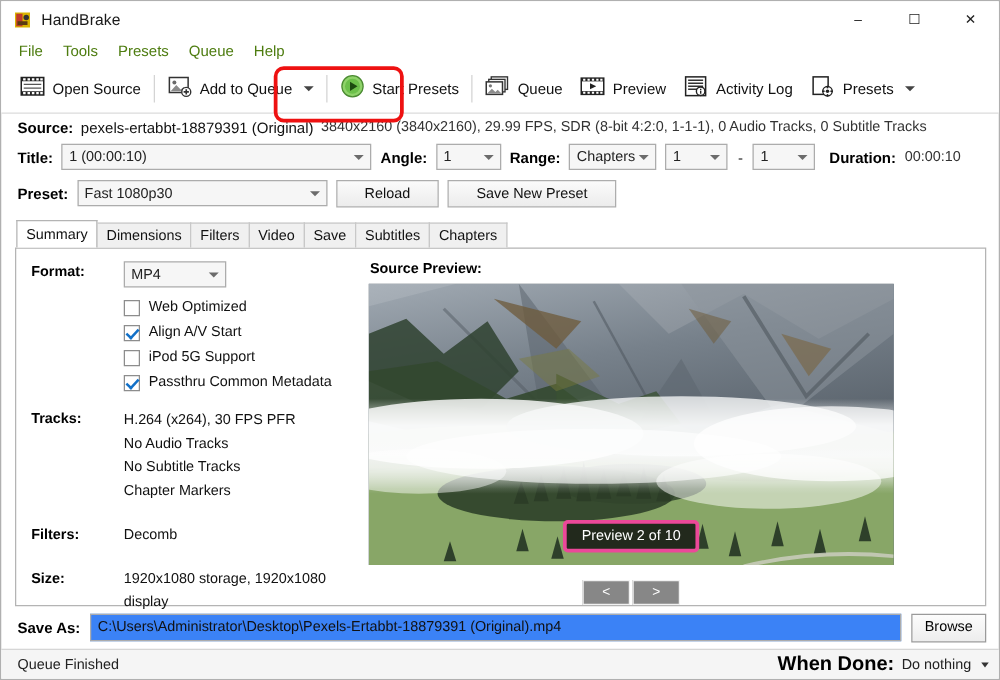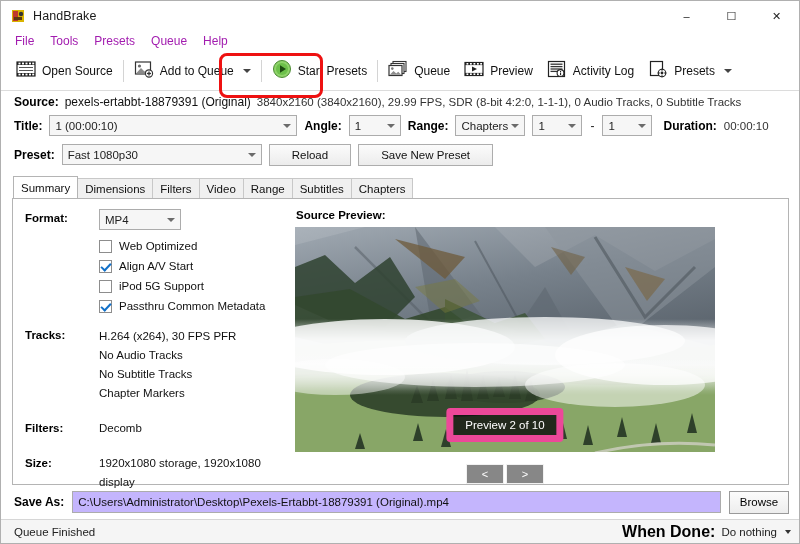--- a/index.html
+++ b/index.html
@@ -60,21 +60,21 @@
     height: 20px;
     display: flex;
     align-items: center;
     padding-left: 6px;
     background: #ffffff;
     flex: 0 0 auto;
   }
   .menu-item {
     padding: 2px 8px;
     font-size: 12px;
-    color: #a21caf;
+    color: #4d7c0f;
     line-height: 15px;
   }
 
   
   .toolbar {
     height: 40px;
     display: flex;
     align-items: center;
     background: #ffffff;
     border-bottom: 1px solid #dcdcdc;
@@ -282,21 +282,21 @@
     margin-left: 2px;
     overflow: hidden;
     background: #53616a;
   }
   .preview-badge {
     position: absolute;
     left: 50%;
     transform: translateX(-50%);
     bottom: 10px;
     background: rgba(12,14,12,.82);
-    border: 7px solid #ec4899;
+    border: 3px solid #ec4899;
     border-radius: 4px;
     color: #ffffff;
     font-size: 11.5px;
     padding: 4px 12px;
     white-space: nowrap;
   }
   .preview-nav {
     display: flex;
     justify-content: center;
     gap: 2px;
@@ -319,21 +319,21 @@
     display: flex;
     align-items: center;
     padding: 0 10px 0 13px;
     gap: 8px;
     flex: 0 0 auto;
   }
   .path-input {
     flex: 1 1 auto;
     height: 22px;
     border: 1px solid #acacac;
-    background: #c4b5fd;
+    background: #3b82f6;
     font-size: 11.5px;
     color: #111;
     padding: 0 5px;
     display: flex;
     align-items: center;
     overflow: hidden;
     white-space: nowrap;
   }
   .browse-btn {
     width: 60px; height: 23px;
@@ -566,21 +566,21 @@
     </div>
     <div class="btn">Reload</div>
     <div class="btn">Save New Preset</div>
   </div>
 
   <div class="tabstrip">
     <div class="tab active">Summary</div>
     <div class="tab">Dimensions</div>
     <div class="tab">Filters</div>
     <div class="tab">Video</div>
-    <div class="tab">Range</div>
+    <div class="tab">Save</div>
     <div class="tab">Subtitles</div>
     <div class="tab">Chapters</div>
   </div>
 
   <div class="panel">
 
     <div class="panel-left">
 
       <div class="field-row">
         <div class="field-lbl">Format:</div>

